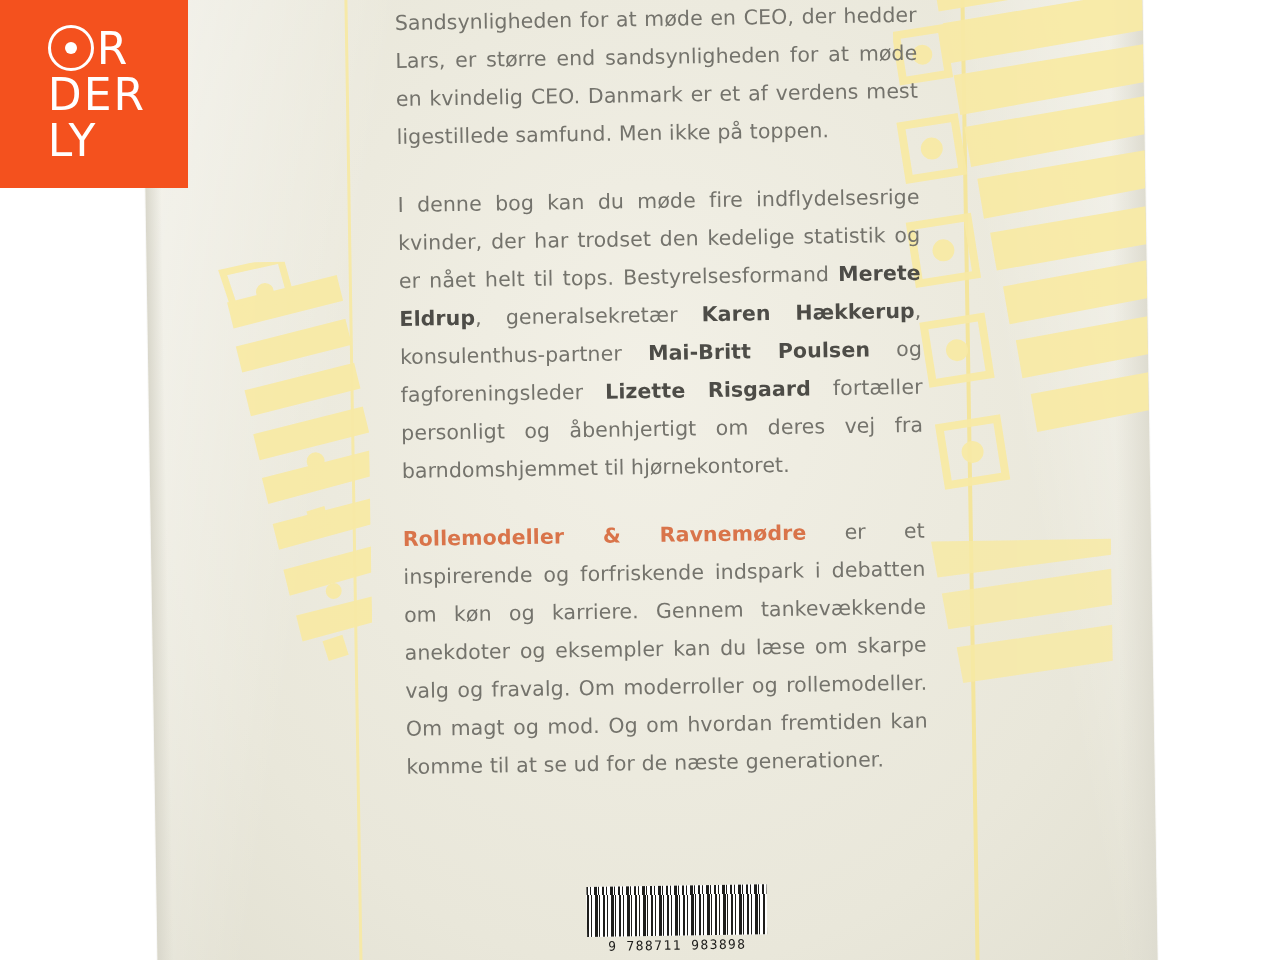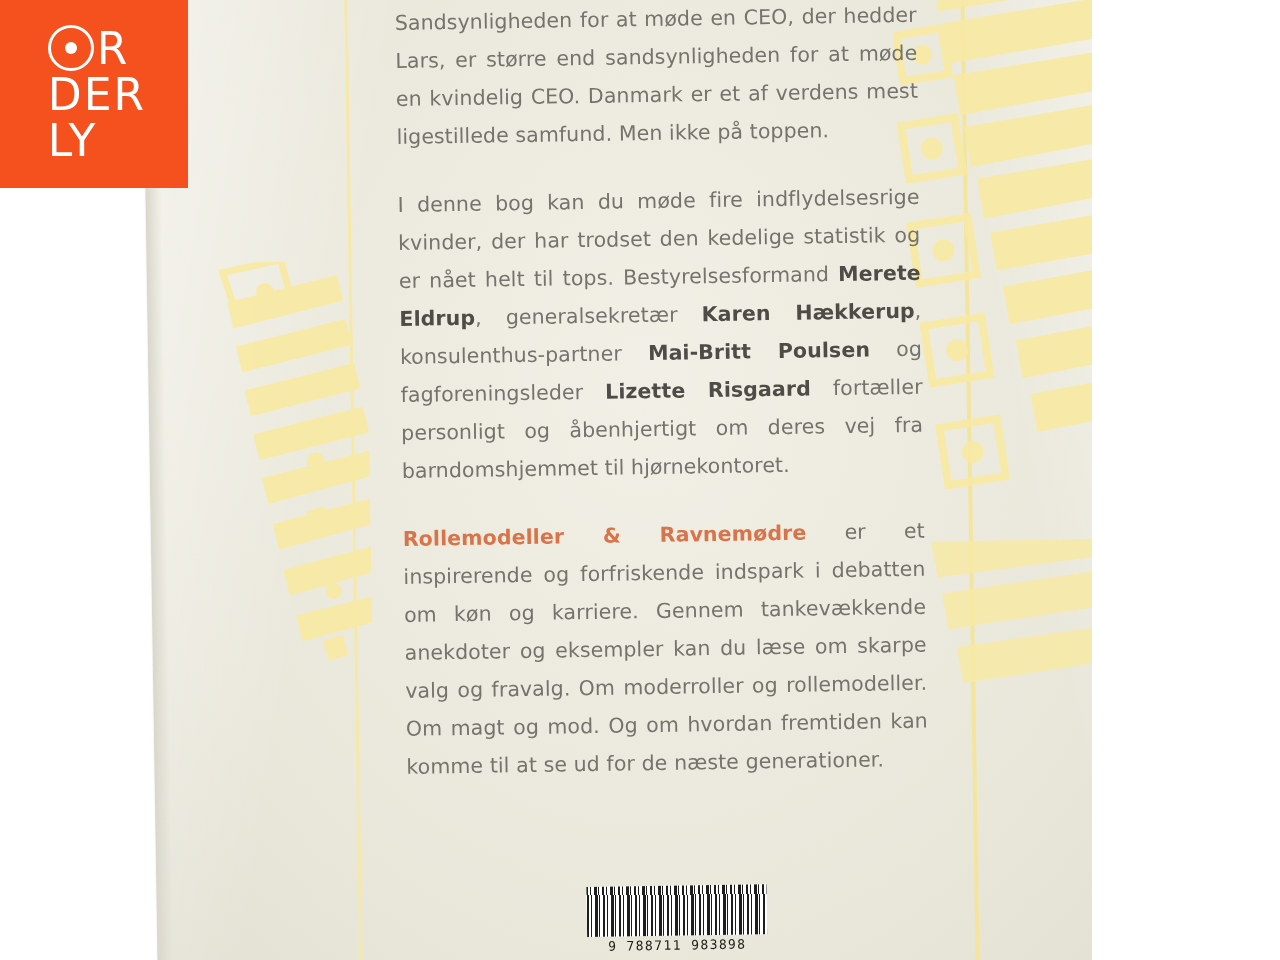--- a/index.html
+++ b/index.html
@@ -2,21 +2,21 @@
 <html><head>
 <meta charset="utf-8">
 <style>
   html, body {
     margin: 0;
     padding: 0;
     background: #ffffff;
   }
   #page {
     position: relative;
-    width: 1092px;
+    width: 1280px;
     height: 960px;
     overflow: hidden;
     background: #ffffff;
     font-family: "DejaVu Sans", sans-serif;
   }
 
   
   .cover-photo {
     position: absolute;
     left: 150px;

